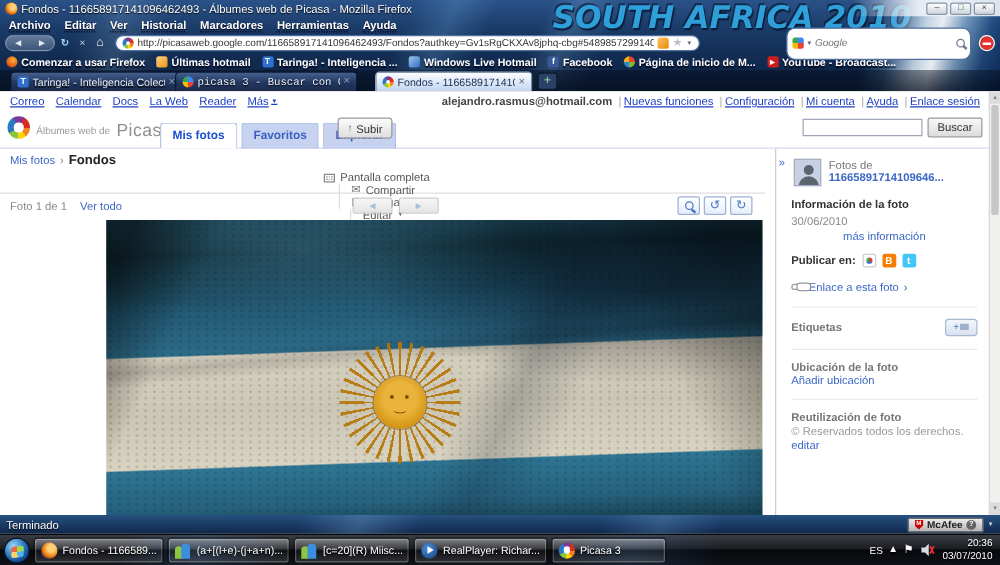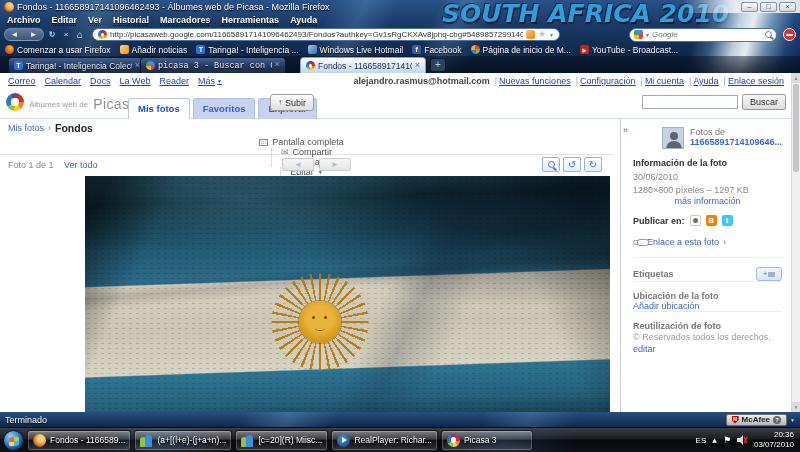--- a/index.html
+++ b/index.html
@@ -46,35 +46,35 @@
   .urlbar { width:468px; height:13px; background:#fff; border:1px solid #4f6f9e; border-radius:7px;
     display:flex; align-items:center; gap:3px; padding:0 5px; margin-left:4px; }
   .fv { width:9px; height:9px; flex:none; }
   .picasa-pin { border-radius:50%; position:relative;
     background:conic-gradient(from -30deg,#7e3794 0 60deg,#d62d20 0 120deg,#f58220 0 170deg,#ffd400 0 215deg,#8bc53f 0 270deg,#2a79c5 0 360deg); }
   .picasa-pin::after { content:""; position:absolute; inset:30%; background:#fff; border-radius:50%; }
   .urltext { flex:1; font-size:8px; color:#333; white-space:nowrap; overflow:hidden; }
   .rssicon { width:9px; height:9px; border-radius:2px; background:linear-gradient(135deg,#ffc36b,#e98b00); flex:none; }
   .staricon { color:#b9c2cc; font-size:9px; line-height:1; }
   .tinycaret { font-size:5px; color:#667; }
-  .searchbox { margin-left:auto; width:148px; height:14px; background:#fff; border:1px solid #4f6f9e; border-radius:7px;
+  .searchbox { margin-left:auto; width:148px; height:26px; background:#fff; border:1px solid #4f6f9e; border-radius:7px;
     display:flex; align-items:center; gap:2px; padding:0 4px; }
   .gicon { width:9px; height:9px; border-radius:2px; flex:none;
     background:conic-gradient(#4285f4 0 25%,#ea4335 0 50%,#fbbc05 0 75%,#34a853 0); }
   .searchinput { flex:1; min-width:0; border:none; outline:none; background:transparent;
     font:italic 8px "Liberation Sans",sans-serif; color:#8a8f96; }
   .magnifier { width:7px; height:7px; border:1.5px solid #6b7b90; border-radius:50%; position:relative; flex:none; }
   .magnifier::after { content:""; position:absolute; width:4px; height:1.5px; background:#6b7b90;
     right:-3px; bottom:-1px; transform:rotate(40deg); }
   .abp { width:13px; height:13px; border-radius:50%; background:radial-gradient(circle,#e03030 60%,#a01010);
     border:1px solid #fff; margin-left:4px; position:relative; flex:none; }
   .abp::after { content:""; position:absolute; left:2px; top:5px; width:7px; height:2px; background:#fff; border-radius:1px; }
 
   .bookmarksbar { position:relative; height:13px; display:flex; align-items:center; gap:9px; padding:0 5px; overflow:hidden; }
-  .bm { display:flex; align-items:center; gap:3px; font-size:8.5px; color:#fff; text-shadow:0 1px 1px #001; white-space:nowrap; }
+  .bm { display:flex; align-items:center; gap:3px; font-size:8.5px; color:#fff; text-shadow:0 1px 1px #001; white-space:nowrap;font-weight:bold; }
   .bmi { width:9px; height:9px; border-radius:2px; flex:none; position:relative; font:bold 7px/9px "Liberation Sans",sans-serif;
     color:#fff; text-align:center; text-shadow:none; }
   .bmi-firefox { background:radial-gradient(circle at 60% 35%,#ffb13d,#d5520e 70%,#8c2f06); border-radius:50%; }
   .bmi-feed { background:linear-gradient(135deg,#ffd089,#ef9211); }
   .bmi-taringa { background:#2e6fd0; } .bmi-taringa::after { content:"T"; }
   .bmi-hotmail { background:linear-gradient(135deg,#9fc7ef,#2f6fc0); }
   .bmi-facebook { background:#3b5998; } .bmi-facebook::after { content:"f"; }
   .bmi-messenger { background:conic-gradient(#e8452c 0 25%,#7db83a 0 50%,#2f84d0 0 75%,#f2b21d 0); border-radius:50%; }
   .bmi-youtube { background:#cc1d1d; } .bmi-youtube::after { content:"▶"; font-size:5px; line-height:9px; }
 
@@ -173,21 +173,21 @@
     background:radial-gradient(circle at 50% 42%, #e9b33c 0 40%, #d3920f 75%, #a96a06);
     box-shadow:0 0 0 1px rgba(120,70,0,.5); }
   .disc::before { content:""; position:absolute; left:13px; top:15px; width:3px; height:3px; border-radius:50%;
     background:#7a4a00; box-shadow:12px 0 0 #7a4a00; }
   .disc::after { content:""; position:absolute; left:16px; top:24px; width:10px; height:5px;
     border-bottom:1.5px solid #7a4a00; border-radius:50%; }
 
   .sidebar { position:absolute; left:620px; top:0; width:172px; height:293px; border-left:1px solid #ccc;
     padding:4px 10px 0 12px; font-size:9px; color:#777; overflow:hidden; }
   .collapse { position:absolute; left:2px; top:6px; color:#3b67c5; font-size:9px; }
-  .owner { display:flex; gap:6px; margin:4px 0 0 2px;justify-content:flex-end; }
+  .owner { display:flex; gap:6px; margin:4px 0 0 2px; }
   .avatar { width:22px; height:22px; background:#c8d0e4; border:1px solid #a8b0c4; position:relative; overflow:hidden; flex:none; }
   .avatar::before { content:""; position:absolute; left:7px; top:4px; width:8px; height:8px; border-radius:50%; background:#5c6470; }
   .avatar::after { content:""; position:absolute; left:3px; top:13px; width:16px; height:10px; border-radius:8px 8px 0 0; background:#5c6470; }
   .owner-link { color:#3b67c5; font-weight:bold; }
   .sec { margin-top:9px; }
   .sec h4 { font-size:9px; color:#333; margin-bottom:3px; font-weight:bold; }
   .meta { line-height:1.4; color:#888; }
   .moreinfo { display:block; text-align:center; color:#3b67c5; }
   .pub { display:flex; align-items:center; gap:5px; }
   .pub b { color:#333; }
@@ -201,21 +201,21 @@
   .enlace { display:flex; align-items:center; gap:4px; color:#3b67c5; margin-top:11px; }
   .ic-chain { width:10px; height:5px; border:1px solid #999; border-radius:3px; position:relative; flex:none; }
   .ic-chain::after { content:""; position:absolute; left:3px; top:-2px; width:10px; height:5px; border:1px solid #999;
     border-radius:3px; background:#fff; }
   .tags { display:flex; justify-content:space-between; align-items:center; border-top:1px solid #ececec;
     margin-top:10px; padding-top:9px; }
   .addtag { width:26px; height:14px; background:linear-gradient(#f2f6fb,#d8e2f0); border:1px solid #a8b8d0;
     border-radius:3px; color:#4a78c8; font-size:8px; line-height:12px; text-align:center; display:flex;
     align-items:center; justify-content:center; gap:1px; }
   .addtag i { width:7px; height:5px; background:#9fb0c8; display:inline-block; }
-  .loc, .reuse { border-top:1px solid #ececec; padding-top:9px; }
+  .loc, .reuse { border-top:1px solid #ececec; margin-top:10px; padding-top:9px; }
   .bluelink { color:#3b67c5; }
   .rights { color:#999; line-height:1.4; }
 
   .pscroll { position:absolute; right:0; top:0; bottom:0; width:9px; background:#f0f0ee; border-left:1px solid #d8d8d8; }
   .sb-btn { height:10px; background:#dcdcdc; color:#888; font-size:5px; text-align:center; line-height:10px; }
   .sb-btn.down { position:absolute; bottom:0; left:0; right:0; }
   .sb-thumb { position:absolute; top:11px; left:1px; width:6px; height:88px; background:#c4c6c8; border-radius:2px; }
 
   
   .statusbar { position:absolute; top:412px; left:0; width:800px; height:15px; display:flex; align-items:center;
@@ -314,21 +314,21 @@
       <span class="abp"></span>
     </div>
 
     <div class="bookmarksbar">
       <span class="bm">
           <i class="bmi bmi-firefox"></i>
           <span>Comenzar a usar Firefox</span>
         </span>
       <span class="bm">
           <i class="bmi bmi-feed"></i>
-          <span>Añadir noticias</span>
+          <span>Últimas hotmail</span>
         </span>
       <span class="bm">
           <i class="bmi bmi-taringa"></i>
           <span>Taringa! - Inteligencia ...</span>
         </span>
       <span class="bm">
           <i class="bmi bmi-hotmail"></i>
           <span>Windows Live Hotmail</span>
         </span>
       <span class="bm">
@@ -460,21 +460,20 @@
         <div class="owner">
           <span class="avatar"></span>
           <span>
             <span>Fotos de</span><br>
             <span class="owner-link">11665891714109646...</span>
           </span>
         </div>
         <div class="sec">
           <h4>Información de la foto</h4>
           <div class="meta">30/06/2010</div>
-          <div class="meta">1280×800 píxeles – 1297 KB</div>
           <span class="moreinfo">más información</span>
         </div>
         <div class="sec pub">
           <b>Publicar en:</b>
           <span class="pi pi-buzz"></span>
           <span class="pi pi-blogger"></span>
           <span class="pi pi-twitter"></span>
         </div>
         <div class="enlace">
           <i class="ic-chain"></i>

